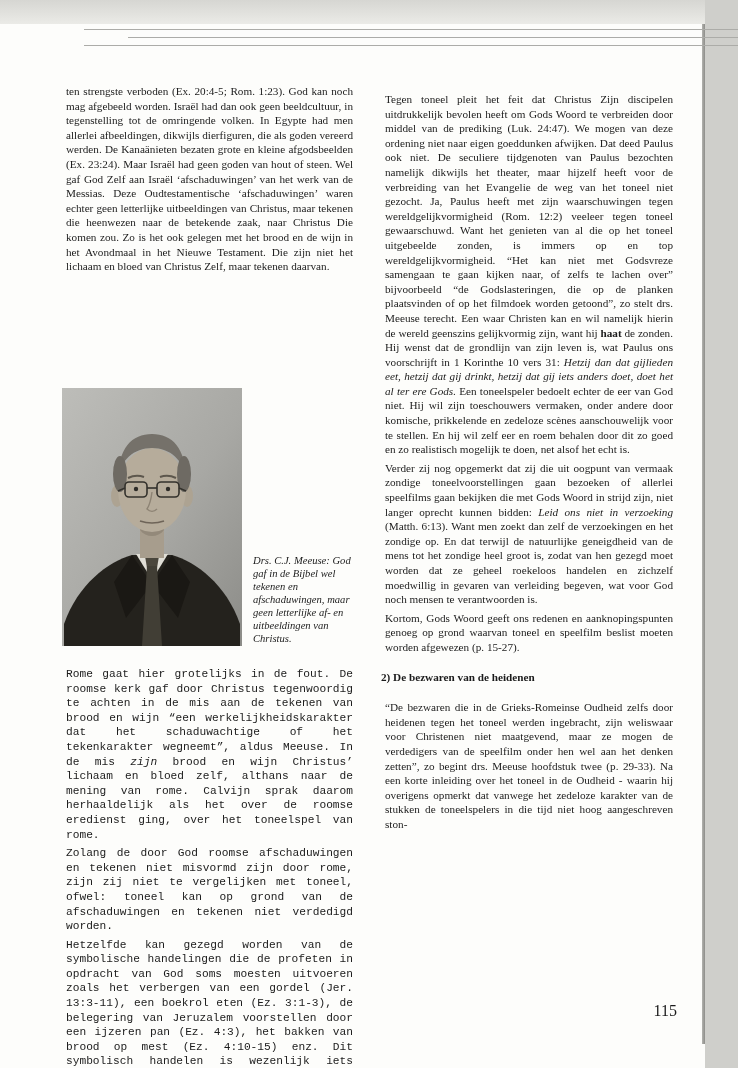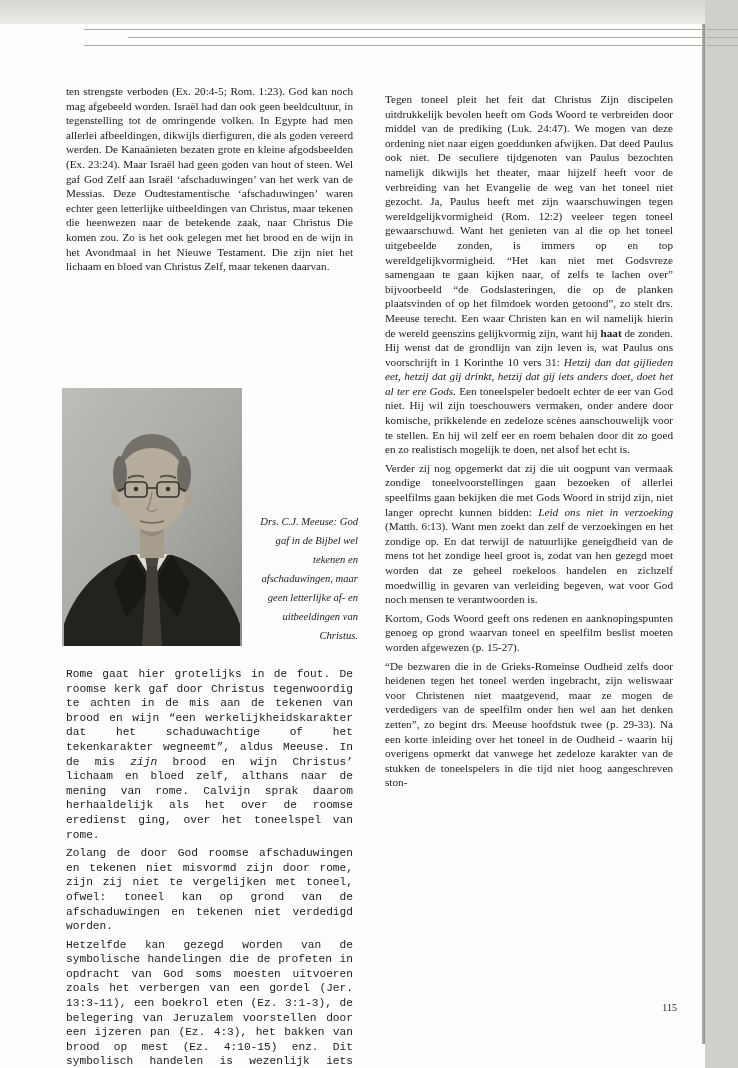--- a/index.html
+++ b/index.html
@@ -49,35 +49,35 @@
     width: 180px; height: 258px;
     background: #a5a5a1;
     flex: 0 0 auto;
   }
   .photo svg { display: block; width: 100%; height: 100%; }
   .caption {
     width: 105px;
     align-self: flex-end;
     font-style: italic;
     font-size: 10.6px;
-    line-height: 19px;
-    text-align: right;
+    line-height: 13px;
+    text-align: left;
     padding-bottom: 1px;
   }
 
   .heading {
     font-weight: bold;
     text-align: left;
     margin: 15px 0 16px 0 !important;
   }
 
   #page-number {
     position: absolute; left: 381px; top: 1002px; width: 296px;
     text-align: right;
-    font-size: 10px;
+    font-size: 16px;
   }
 </style>
 </head>
 <body>
 
 <div>
 
   <div class="band-top"></div>
   <div class="band-right"></div>
   <div class="edge-line"></div>
@@ -144,18 +144,19 @@
   <div class="col" id="left-rest">
     <p><span>Rome gaat hier grotelijks in de fout. De roomse kerk gaf door Christus tegenwoordig te achten in de mis aan de tekenen van brood en wijn “een werkelijkheidskarakter dat het schaduwachtige of het tekenkarakter wegneemt”, aldus Meeuse. In de mis </span><span style="font-style: italic;">zijn</span><span> brood en wijn Christus’ lichaam en bloed zelf, althans naar de mening van rome. Calvijn sprak daarom herhaaldelijk als het over de roomse eredienst ging, over het toneelspel van rome.</span></p>
     <p><span>Zolang de door God roomse afschaduwingen en tekenen niet misvormd zijn door rome, zijn zij niet te vergelijken met toneel, ofwel: toneel kan op grond van de afschaduwingen en tekenen niet verdedigd worden.</span></p>
     <p><span>Hetzelfde kan gezegd worden van de symbolische handelingen die de profeten in opdracht van God soms moesten uitvoeren zoals het verbergen van een gordel (Jer. 13:3-11), een boekrol eten (Ez. 3:1-3), de belegering van Jeruzalem voorstellen door een ijzeren pan (Ez. 4:3), het bakken van brood op mest (Ez. 4:10-15) enz. Dit symbolisch handelen is wezenlijk iets anders dan toneelspel; men kruipt hier niet in ‘de huid’ van een ander. Kortom, in Gods Woord zijn geen argumenten voor toneel te vinden, wel tegen toneel.</span></p>
   </div>
 
   <div class="col" id="right-col">
     <p><span>Tegen toneel pleit het feit dat Christus Zijn discipelen uitdrukkelijk bevolen heeft om Gods Woord te verbreiden door middel van de prediking (Luk. 24:47). We mogen van deze ordening niet naar eigen goeddunken afwijken. Dat deed Paulus ook niet. De seculiere tijdgenoten van Paulus bezochten namelijk dikwijls het theater, maar hijzelf heeft voor de verbreiding van het Evangelie de weg van het toneel niet gezocht. Ja, Paulus heeft met zijn waarschuwingen tegen wereldgelijkvormigheid (Rom. 12:2) veeleer tegen toneel gewaarschuwd. Want het genieten van al die op het toneel uitgebeelde zonden, is immers op en top wereldgelijkvormigheid. “Het kan niet met Godsvreze samengaan te gaan kijken naar, of zelfs te lachen over” bijvoorbeeld “de Godslasteringen, die op de planken plaatsvinden of op het filmdoek worden getoond”, zo stelt drs. Meeuse terecht. Een waar Christen kan en wil namelijk hierin de wereld geenszins gelijkvormig zijn, want hij </span><span style="font-weight: bold;">haat</span><span> de zonden. Hij wenst dat de grondlijn van zijn leven is, wat Paulus ons voorschrijft in 1 Korinthe 10 vers 31: </span><span style="font-style: italic;">Hetzij dan dat gijlieden eet, hetzij dat gij drinkt, hetzij dat gij iets anders doet, doet het al ter ere Gods.</span><span> Een toneelspeler bedoelt echter de eer van God niet. Hij wil zijn toeschouwers vermaken, onder andere door komische, prikkelende en zedeloze scènes aanschouwelijk voor te stellen. En hij wil zelf eer en roem behalen door dit zo goed en zo realistisch mogelijk te doen, net alsof het echt is.</span></p>
     <p><span>Verder zij nog opgemerkt dat zij die uit oogpunt van vermaak zondige toneelvoorstellingen gaan bezoeken of allerlei speelfilms gaan bekijken die met Gods Woord in strijd zijn, niet langer oprecht kunnen bidden: </span><span style="font-style: italic;">Leid ons niet in verzoeking</span><span> (Matth. 6:13). Want men zoekt dan zelf de verzoekingen en het zondige op. En dat terwijl de natuurlijke geneigdheid van de mens tot het zondige heel groot is, zodat van hen gezegd moet worden dat ze geheel roekeloos handelen en zichzelf moedwillig in gevaren van verleiding begeven, wat voor God noch mensen te verantwoorden is.</span></p>
     <p><span>Kortom, Gods Woord geeft ons redenen en aanknopingspunten genoeg op grond waarvan toneel en speelfilm beslist moeten worden afgewezen (p. 15-27).</span></p>
+    <p class="heading">2) De bezwaren van de heidenen</p>
     <p><span>“De bezwaren die in de Grieks-Romeinse Oudheid zelfs door heidenen tegen het toneel werden ingebracht, zijn weliswaar voor Christenen niet maatgevend, maar ze mogen de verdedigers van de speelfilm onder hen wel aan het denken zetten”, zo begint drs. Meeuse hoofdstuk twee (p. 29-33). Na een korte inleiding over het toneel in de Oudheid - waarin hij overigens opmerkt dat vanwege het zedeloze karakter van de stukken de toneelspelers in die tijd niet hoog aangeschreven ston-</span></p>
   </div>
 
   <div id="page-number">115</div>
 
 </div>
 
 </body></html>

